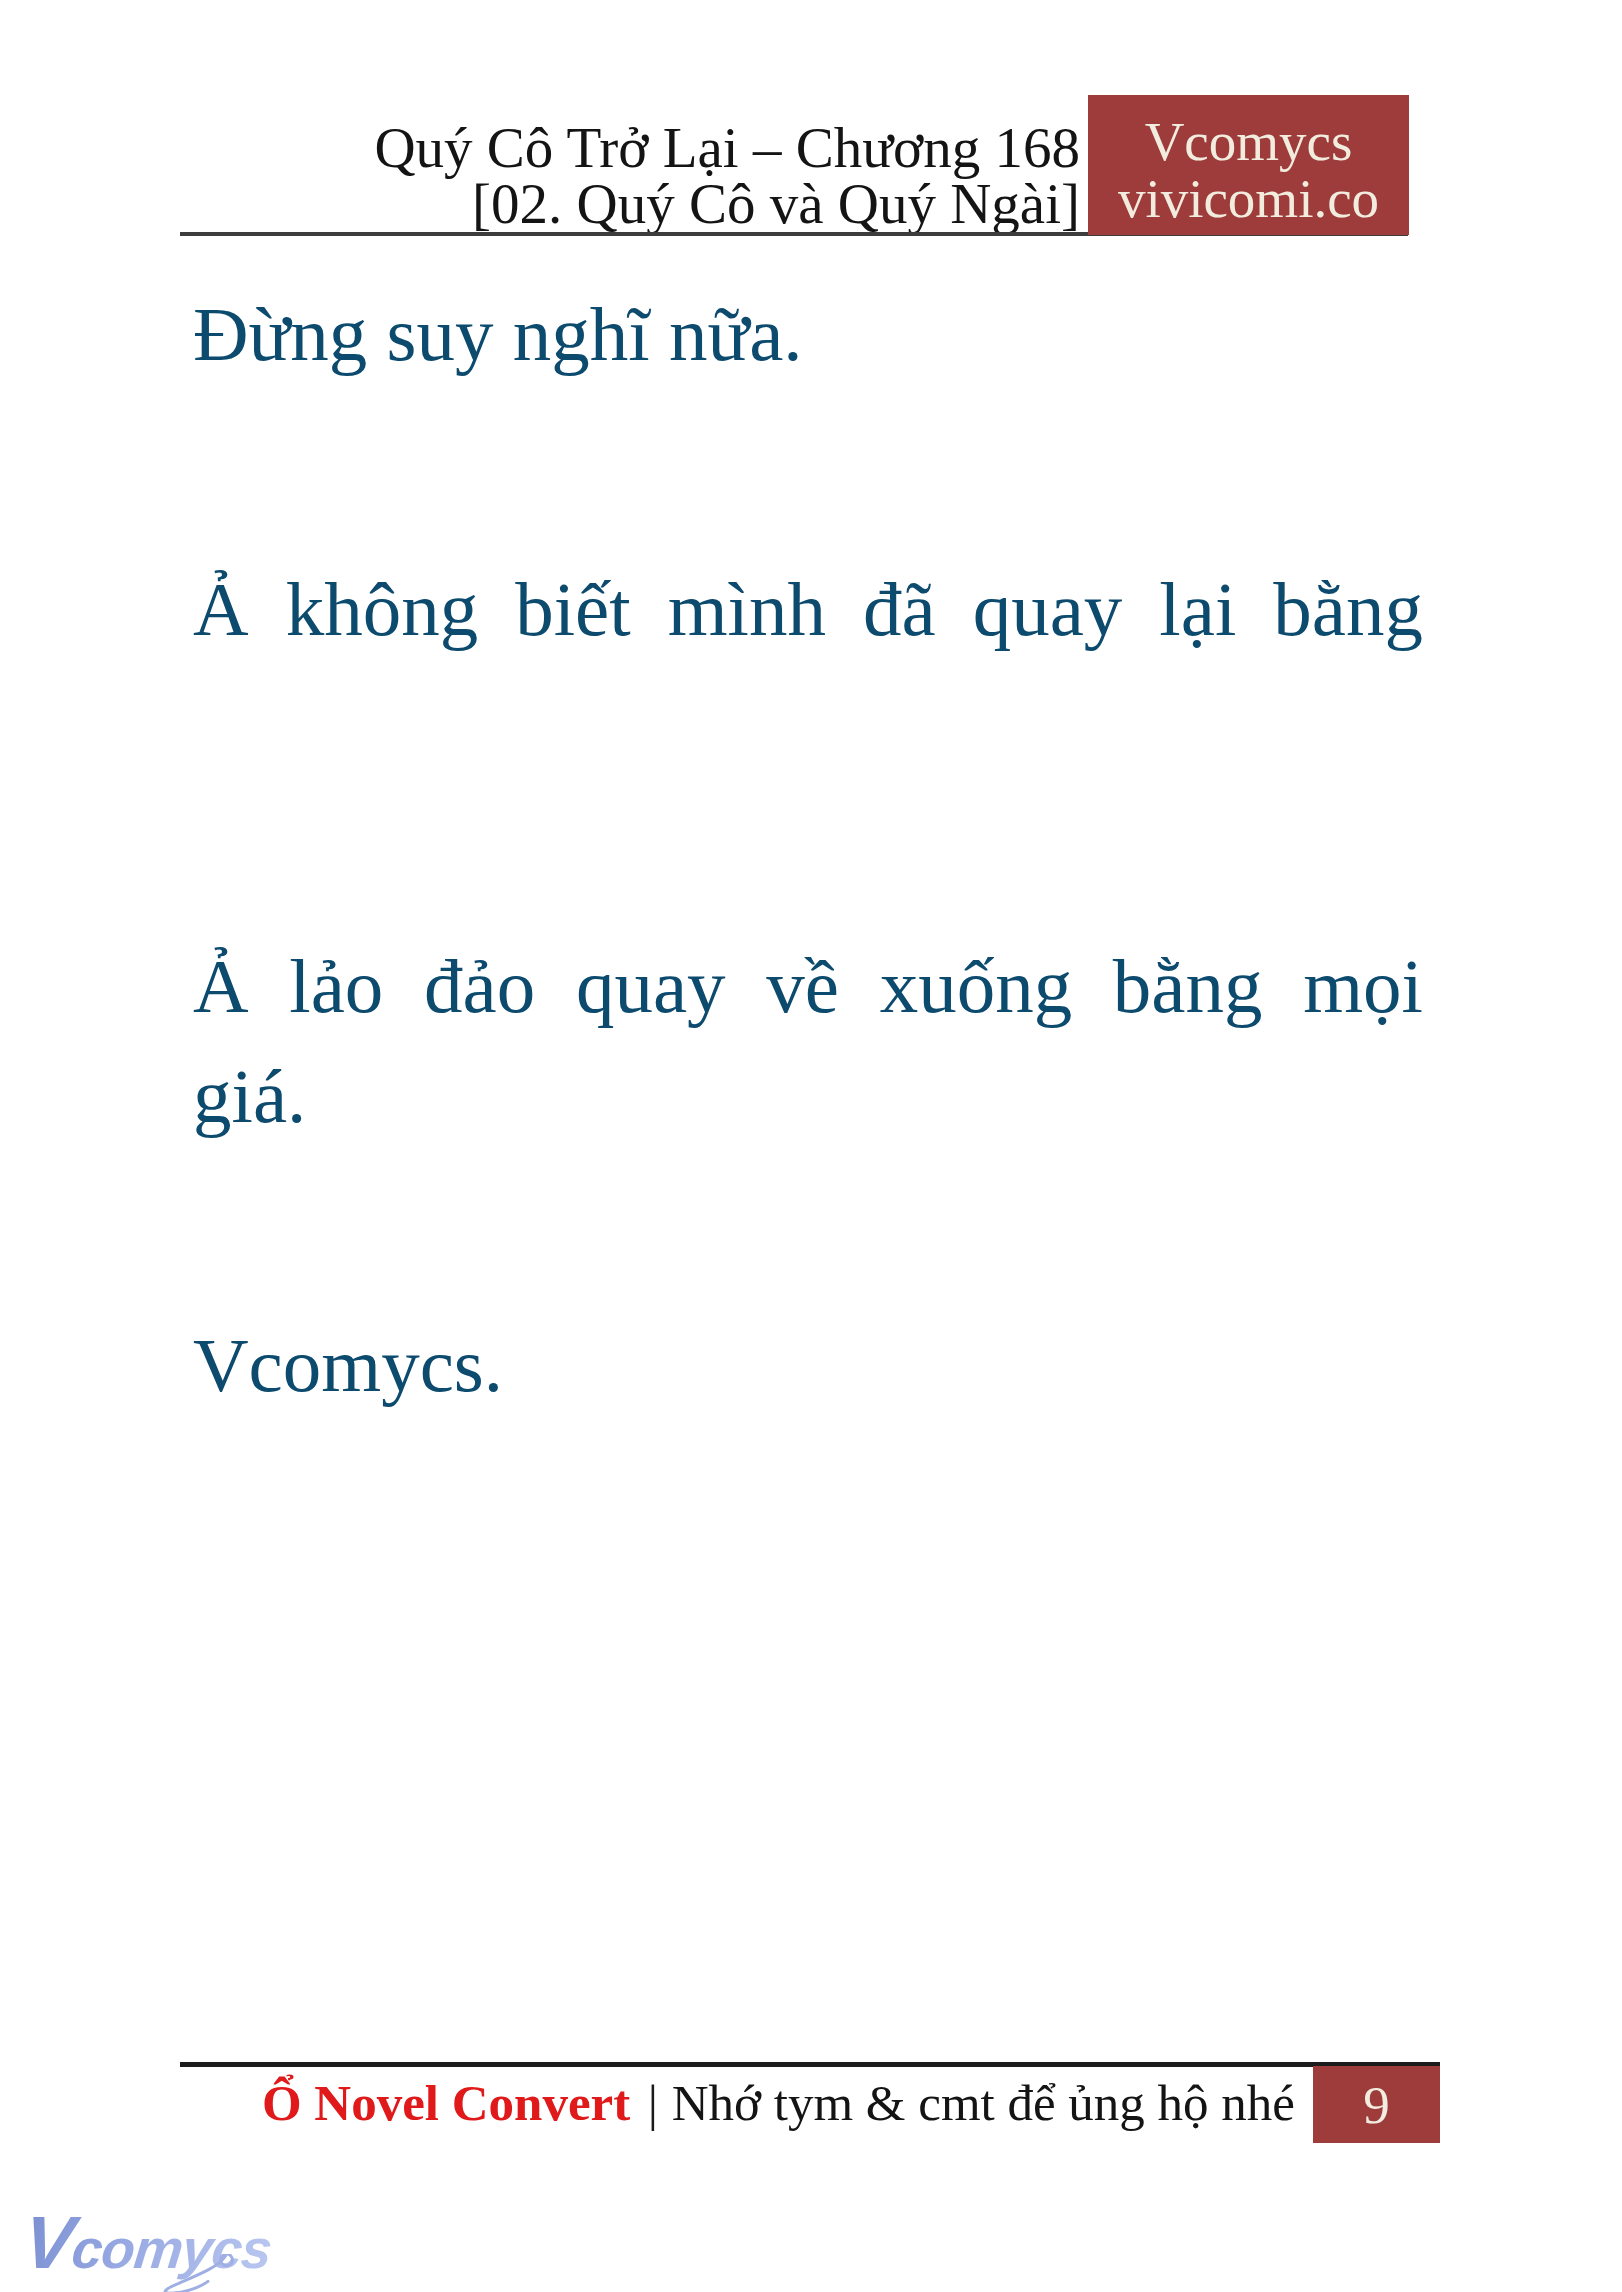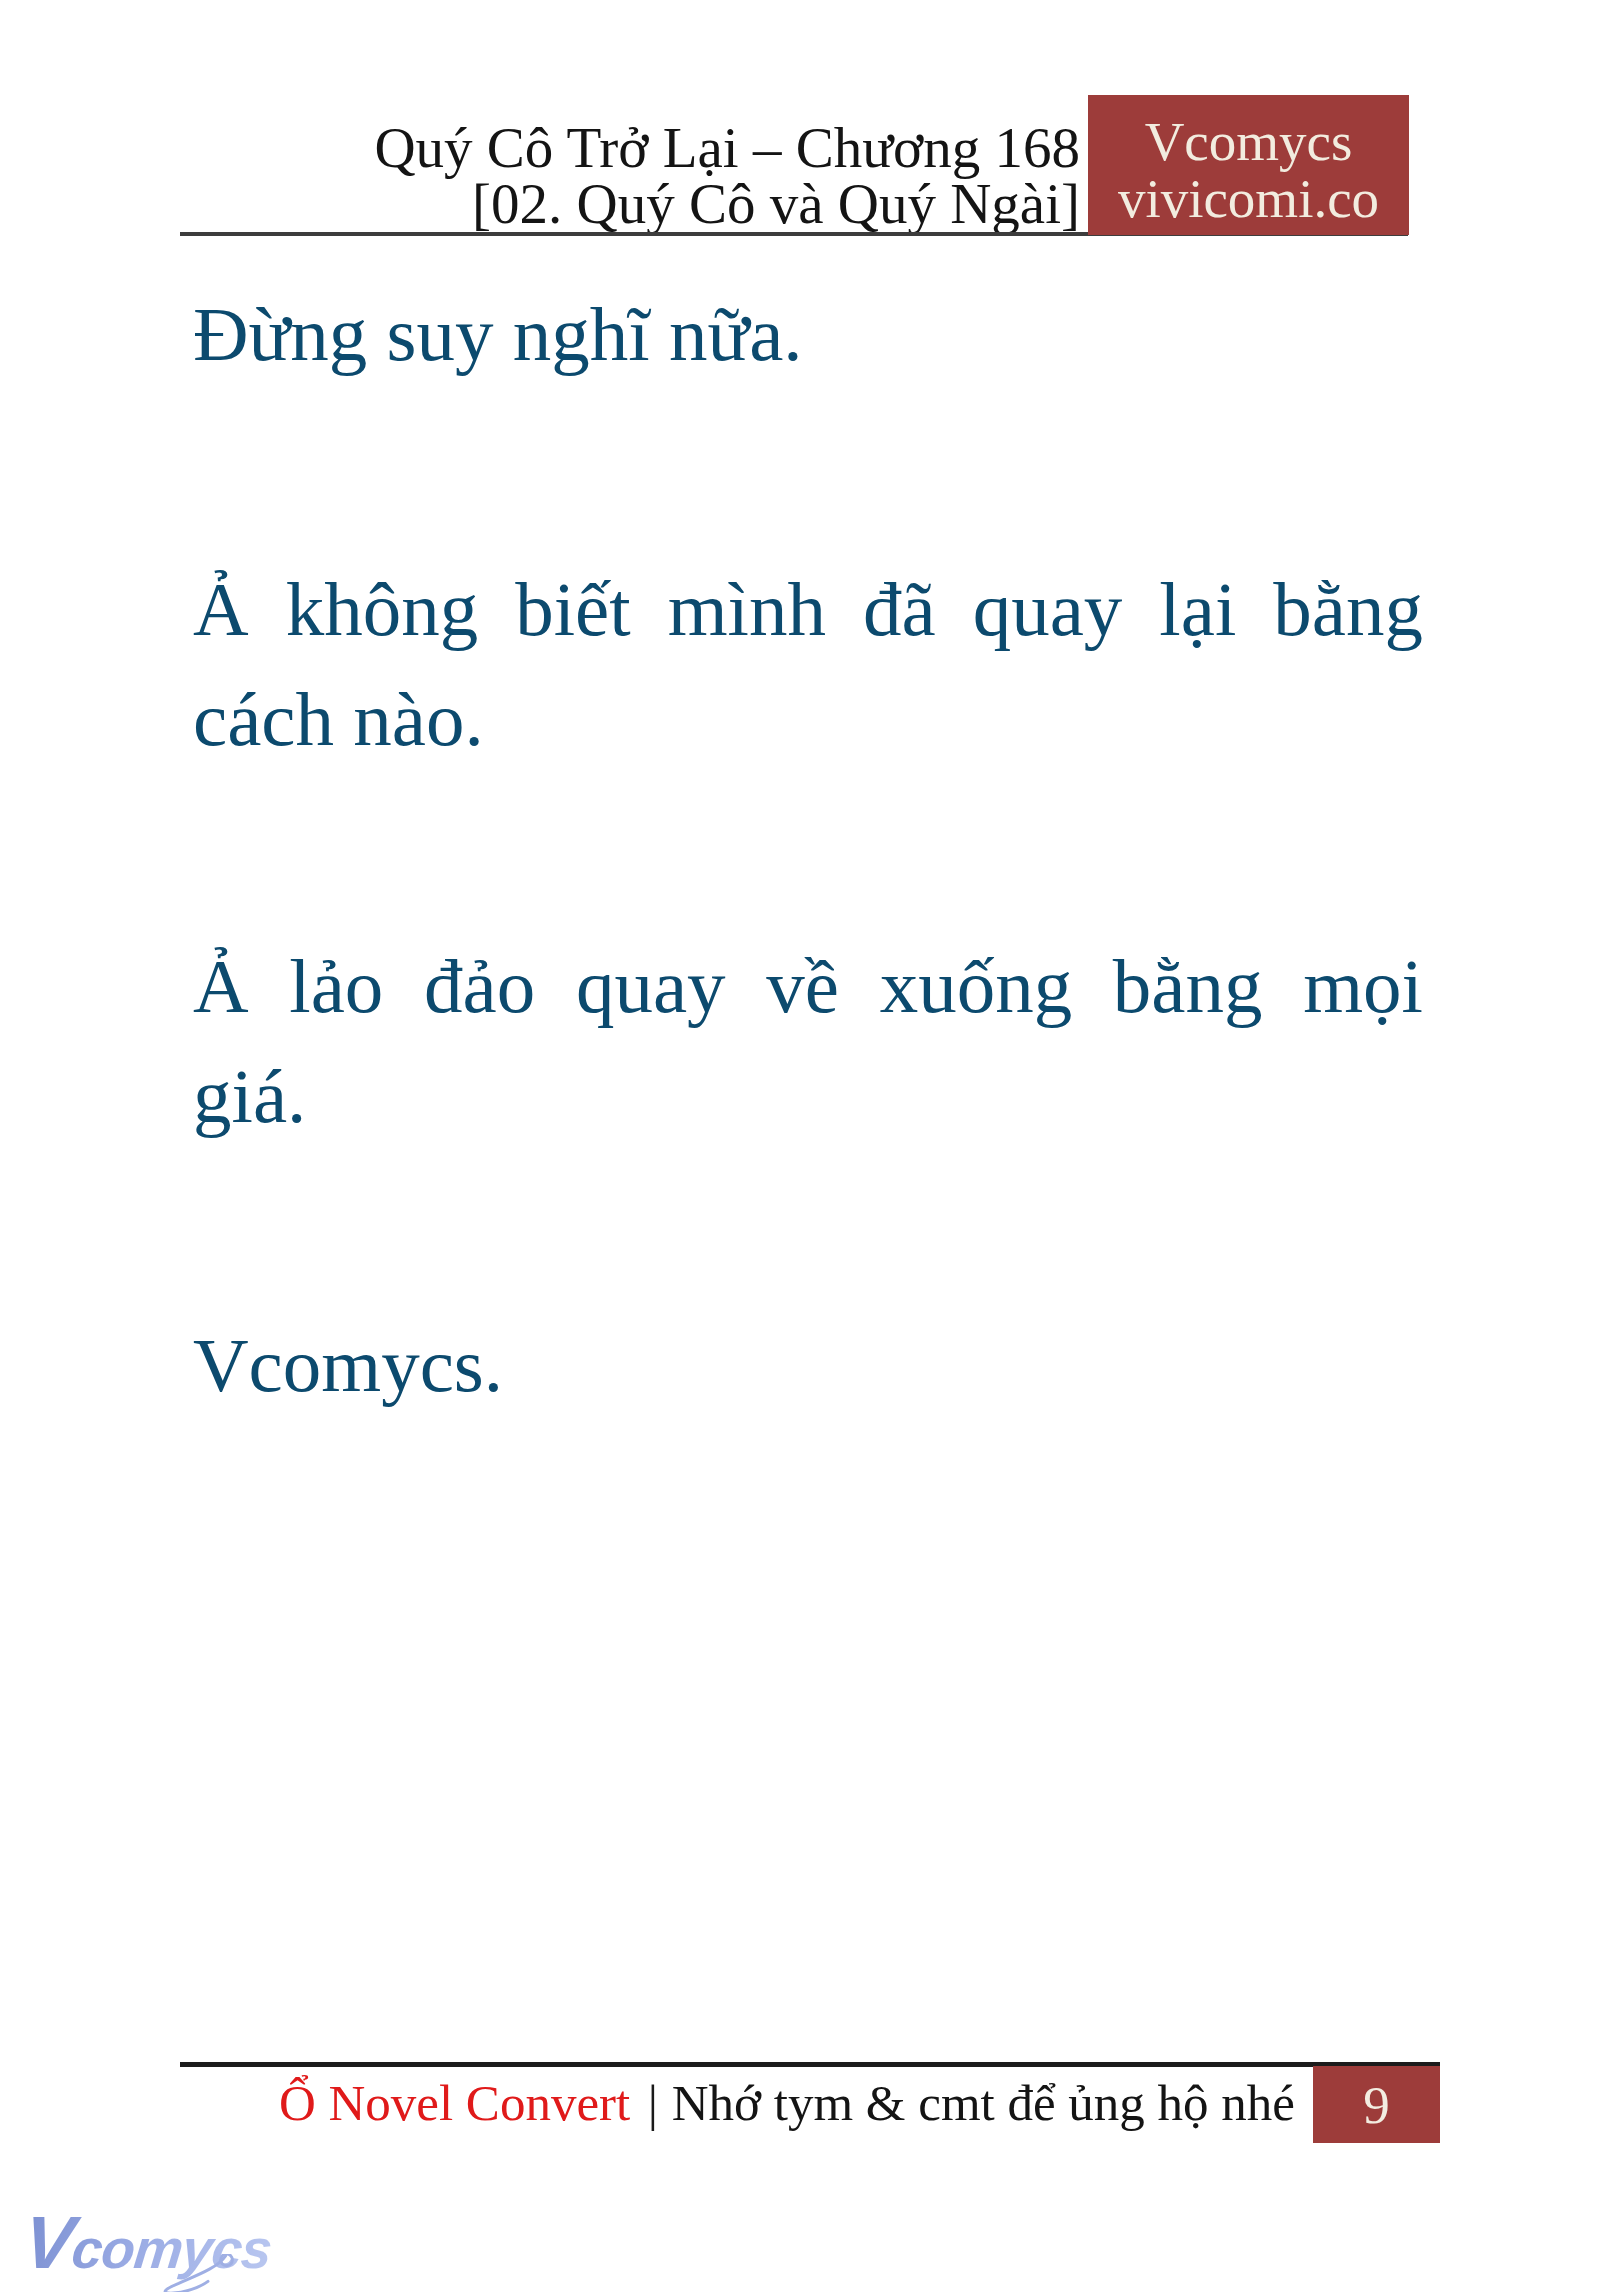--- a/index.html
+++ b/index.html
@@ -77,21 +77,21 @@
     position: absolute;
     top: 2073px;
     right: 319px;
     font-size: 51px;
     line-height: 61px;
     white-space: nowrap;
     color: #141414;
   }
   .footer-credit {
     color: #e01a1a;
-    font-weight: normal;
+    font-weight: bold;
     margin-top: 44px;
   }
   .footer-sep {
     display: inline-block;
     margin: 0 13.7px 0 17.6px;
     font-weight: 400;
     color: #1a1a1a;
   }
   .page-num-box {
     position: absolute;
@@ -152,21 +152,20 @@
     <div>Vcomycs</div>
     <div>vivicomi.co</div>
   </div>
 
   <div class="para p1">
     <div class="line last">Đừng suy nghĩ nữa.</div>
   </div>
 
   <div class="para p2">
     <div class="line">Ả không biết mình đã quay lại bằng</div>
-    <div class="line last">cách nào.</div>
   </div>
 
   <div class="para p3">
     <div class="line">Ả lảo đảo quay về xuống bằng mọi</div>
     <div class="line last">giá.</div>
   </div>
 
   <div class="para p4">
     <div class="line last">Vcomycs.</div>
   </div>

